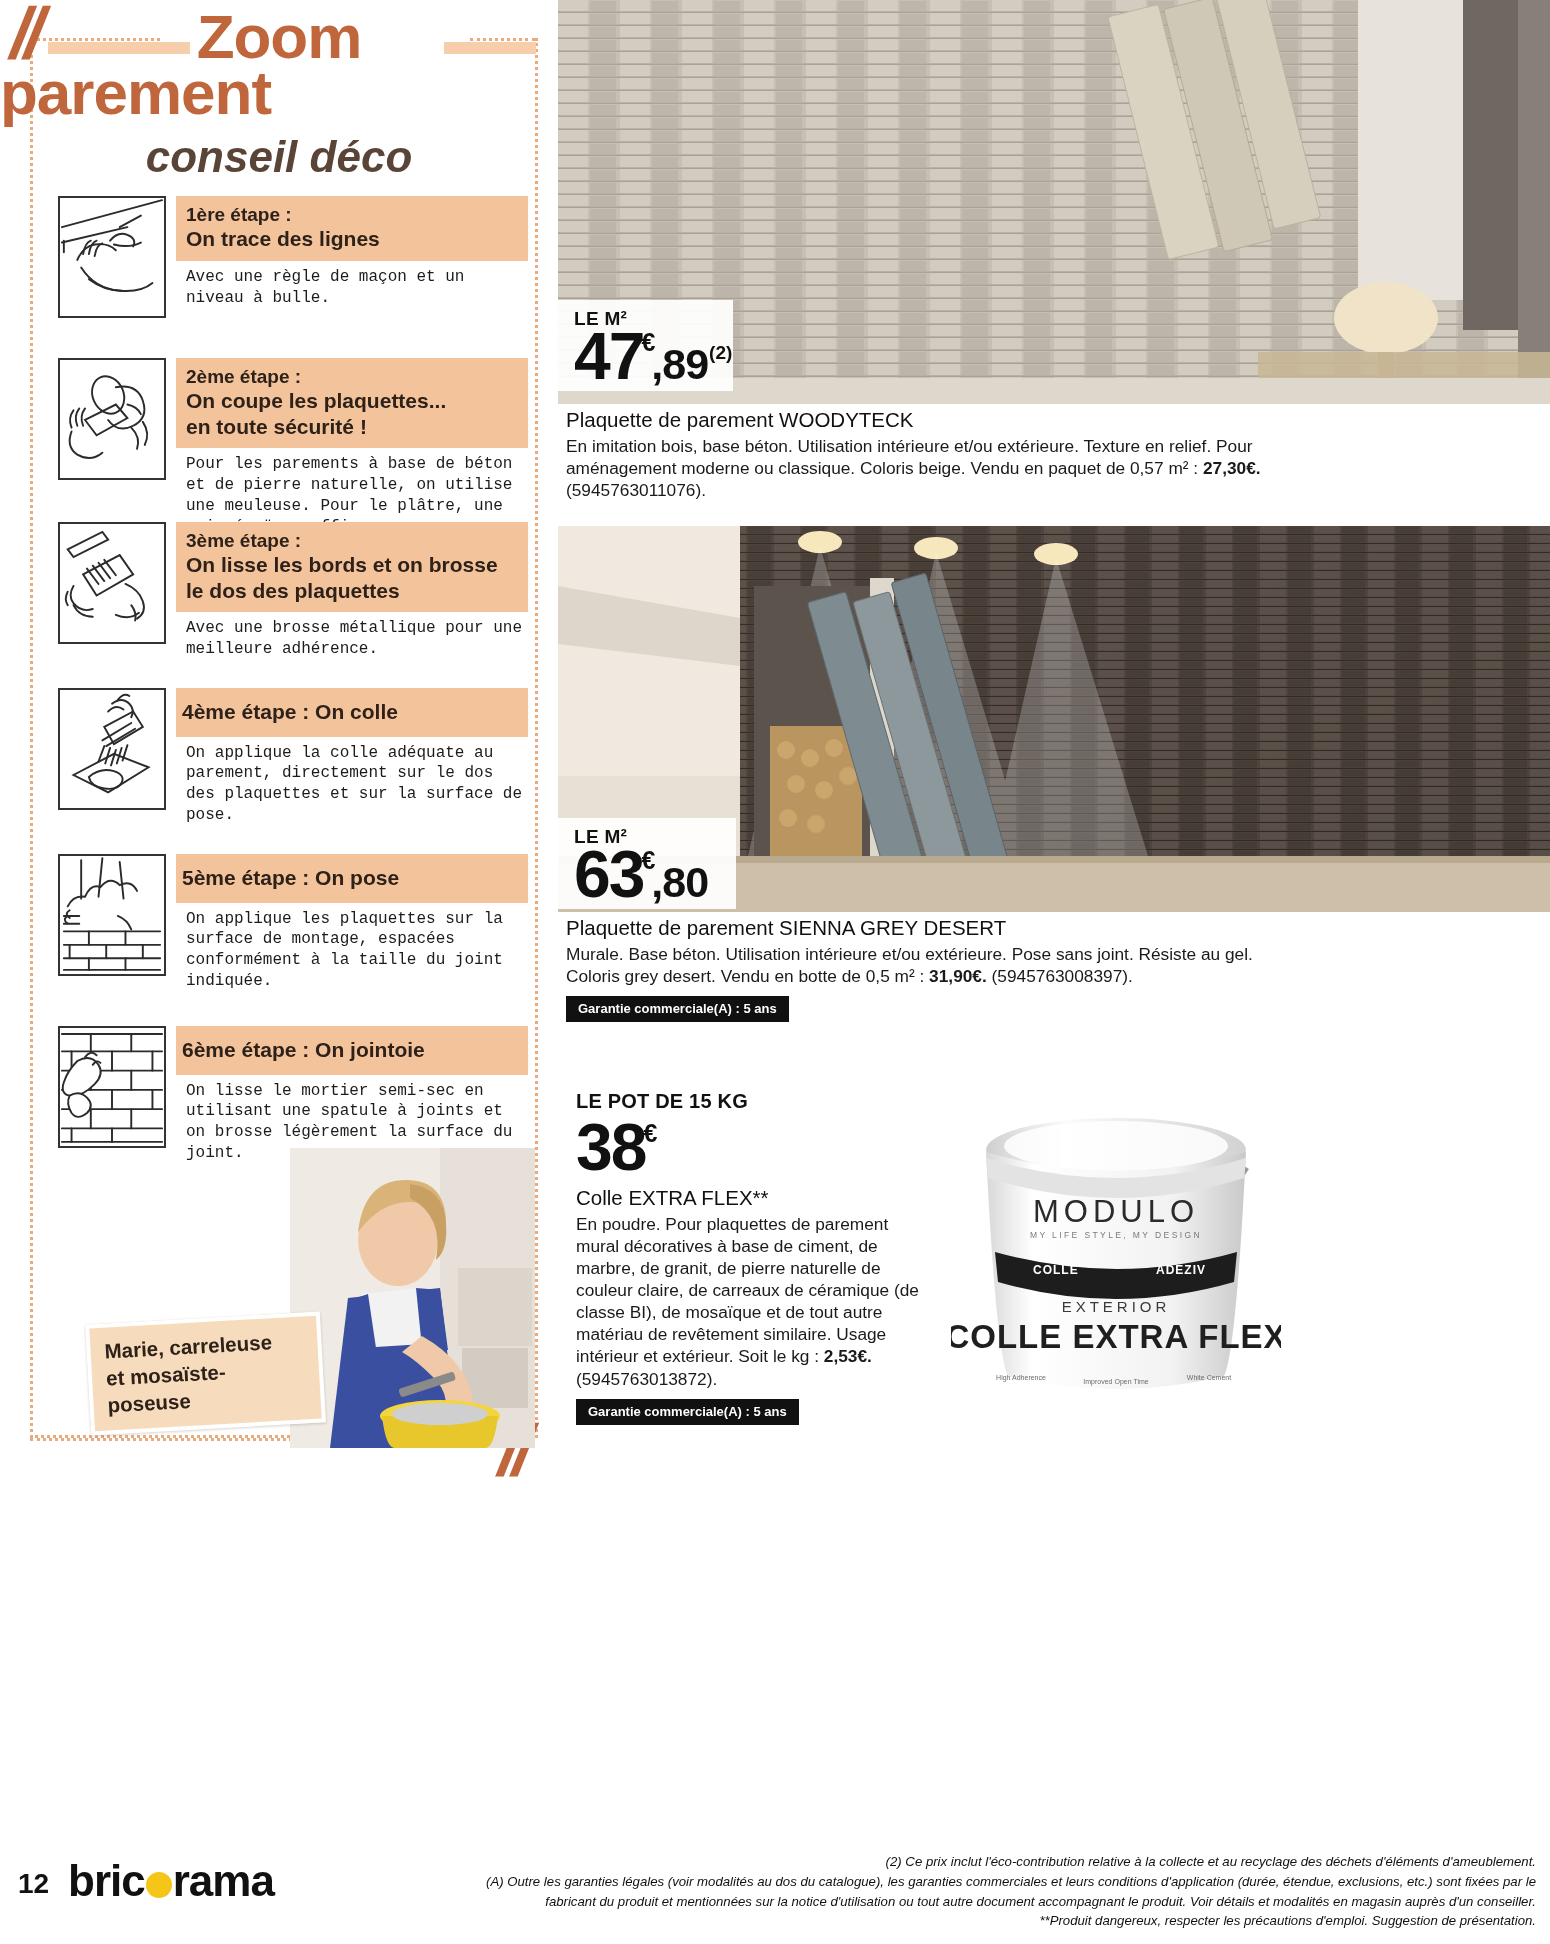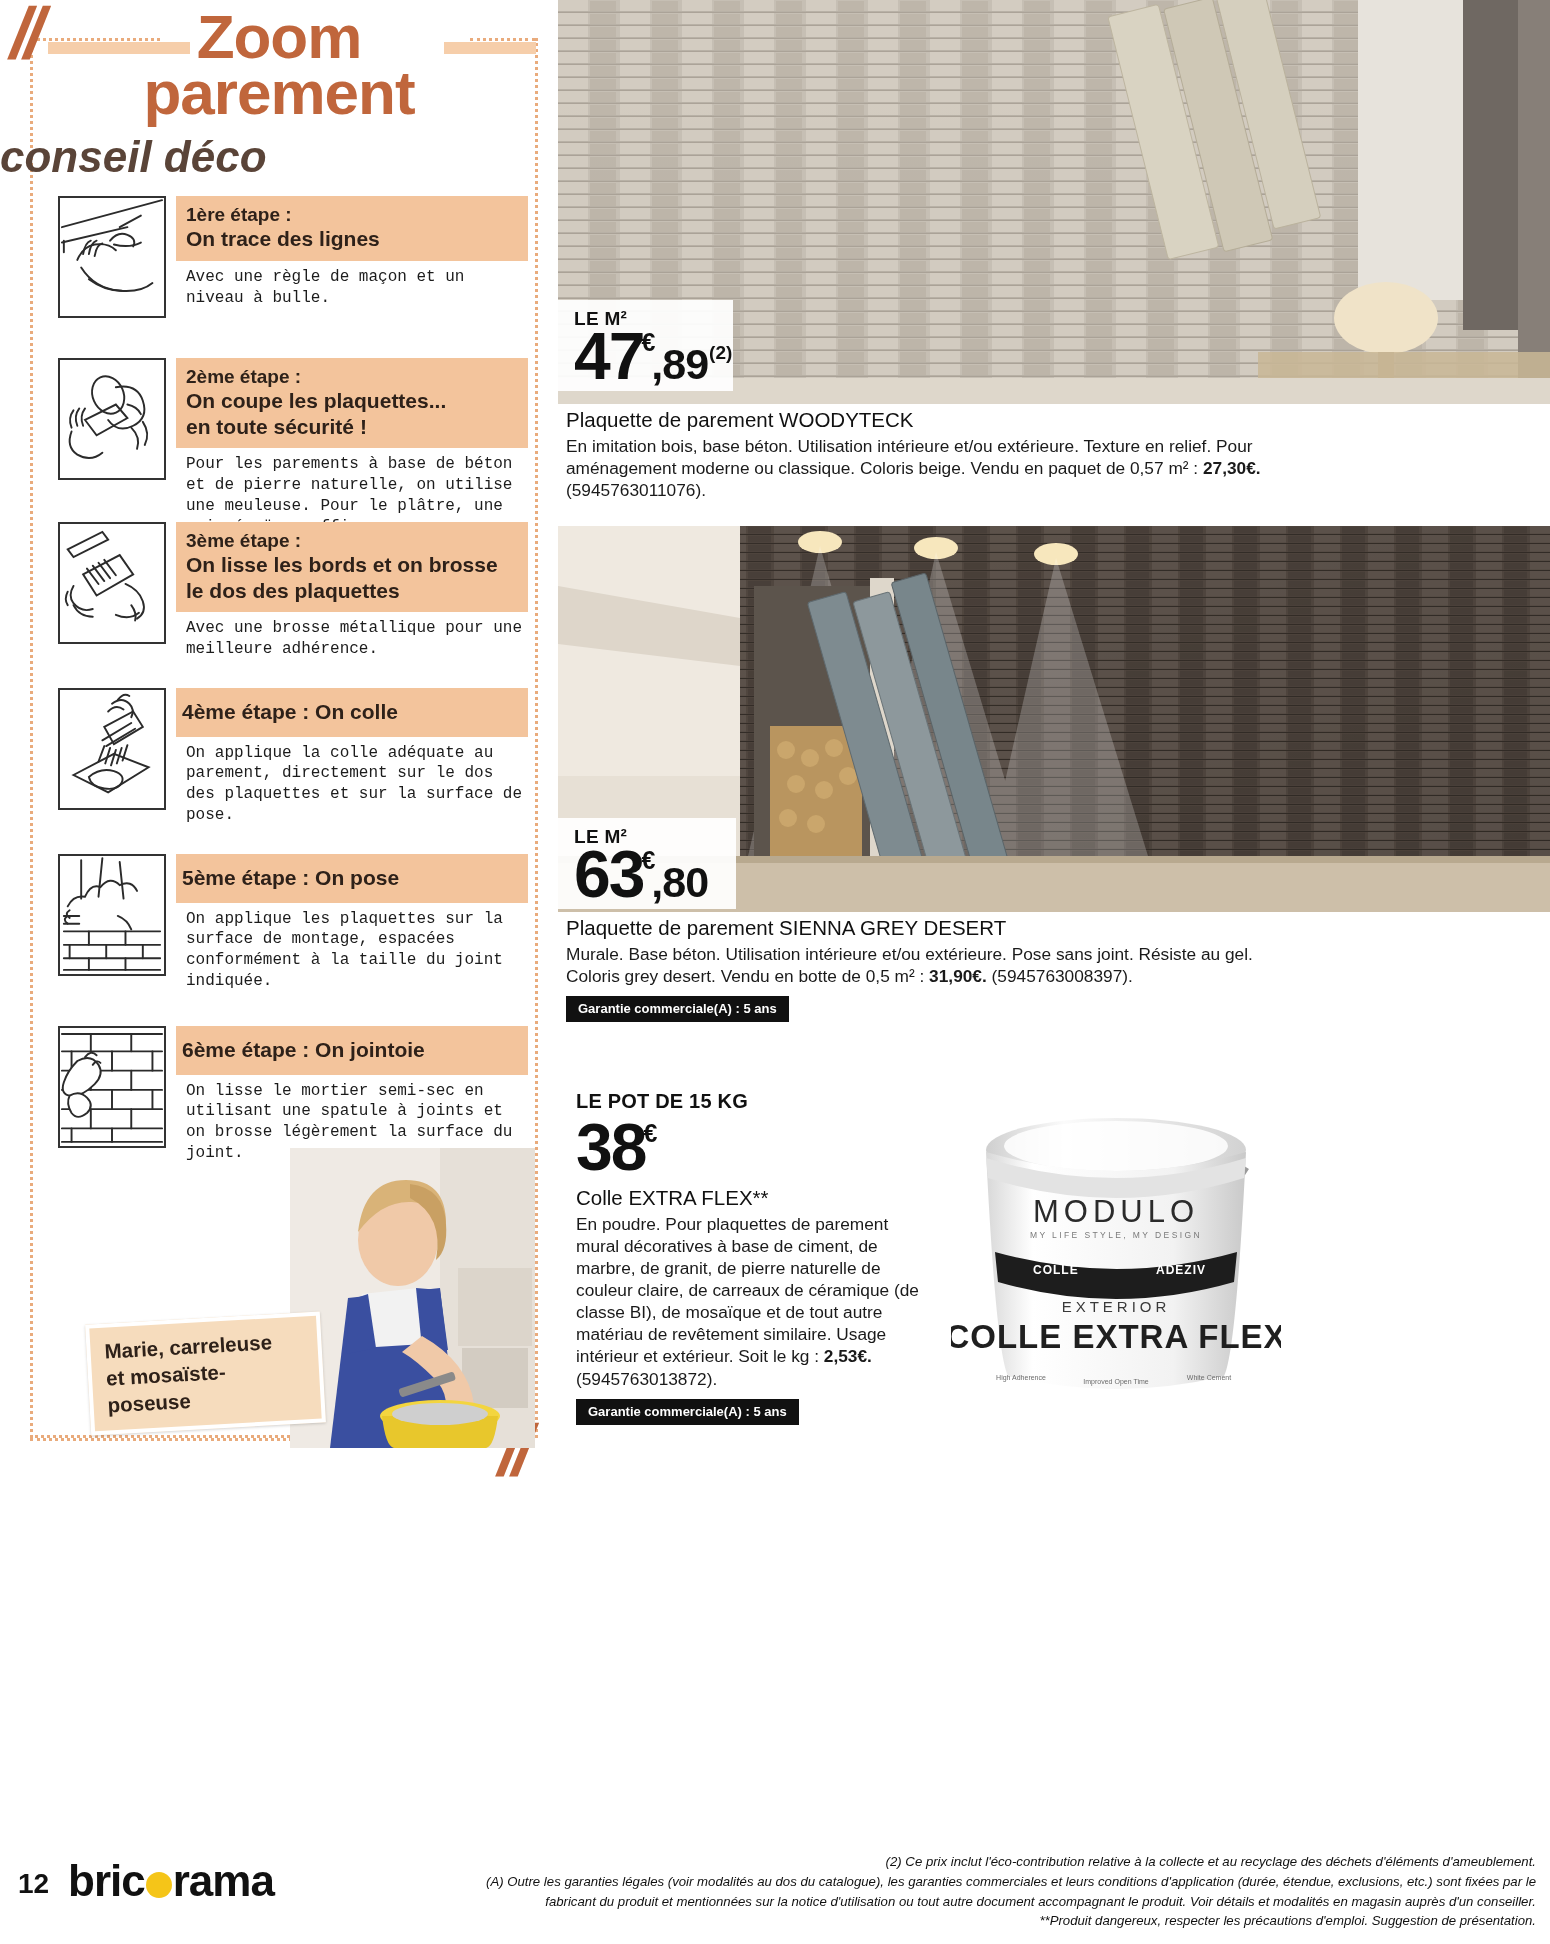--- a/index.html
+++ b/index.html
@@ -86,32 +86,32 @@
     font-weight: 700;
     font-size: 62px;
     color: #c0663c;
     letter-spacing: -1px;
     line-height: 1.0;
     padding-top: 6px;
   }
   #title-parement {
     position: absolute; left: 0; top: 62px;
     width: 558px;
-    text-align: center;
+    text-align: left;
     font-family: "Liberation Sans", sans-serif;
     font-weight: 900;
     font-size: 62px;
     color: #c0663c;
     letter-spacing: -1px;
     line-height: 1.0;
   }
   #title-conseil {
     position: absolute; left: 0; top: 132px;
     width: 558px;
-    text-align: left;
+    text-align: center;
     font-family: "Liberation Sans", sans-serif;
     font-weight: 700;
     font-style: italic;
     font-size: 44px;
     color: #5a4438;
     letter-spacing: 0px;
   }
 
   
   .step {

